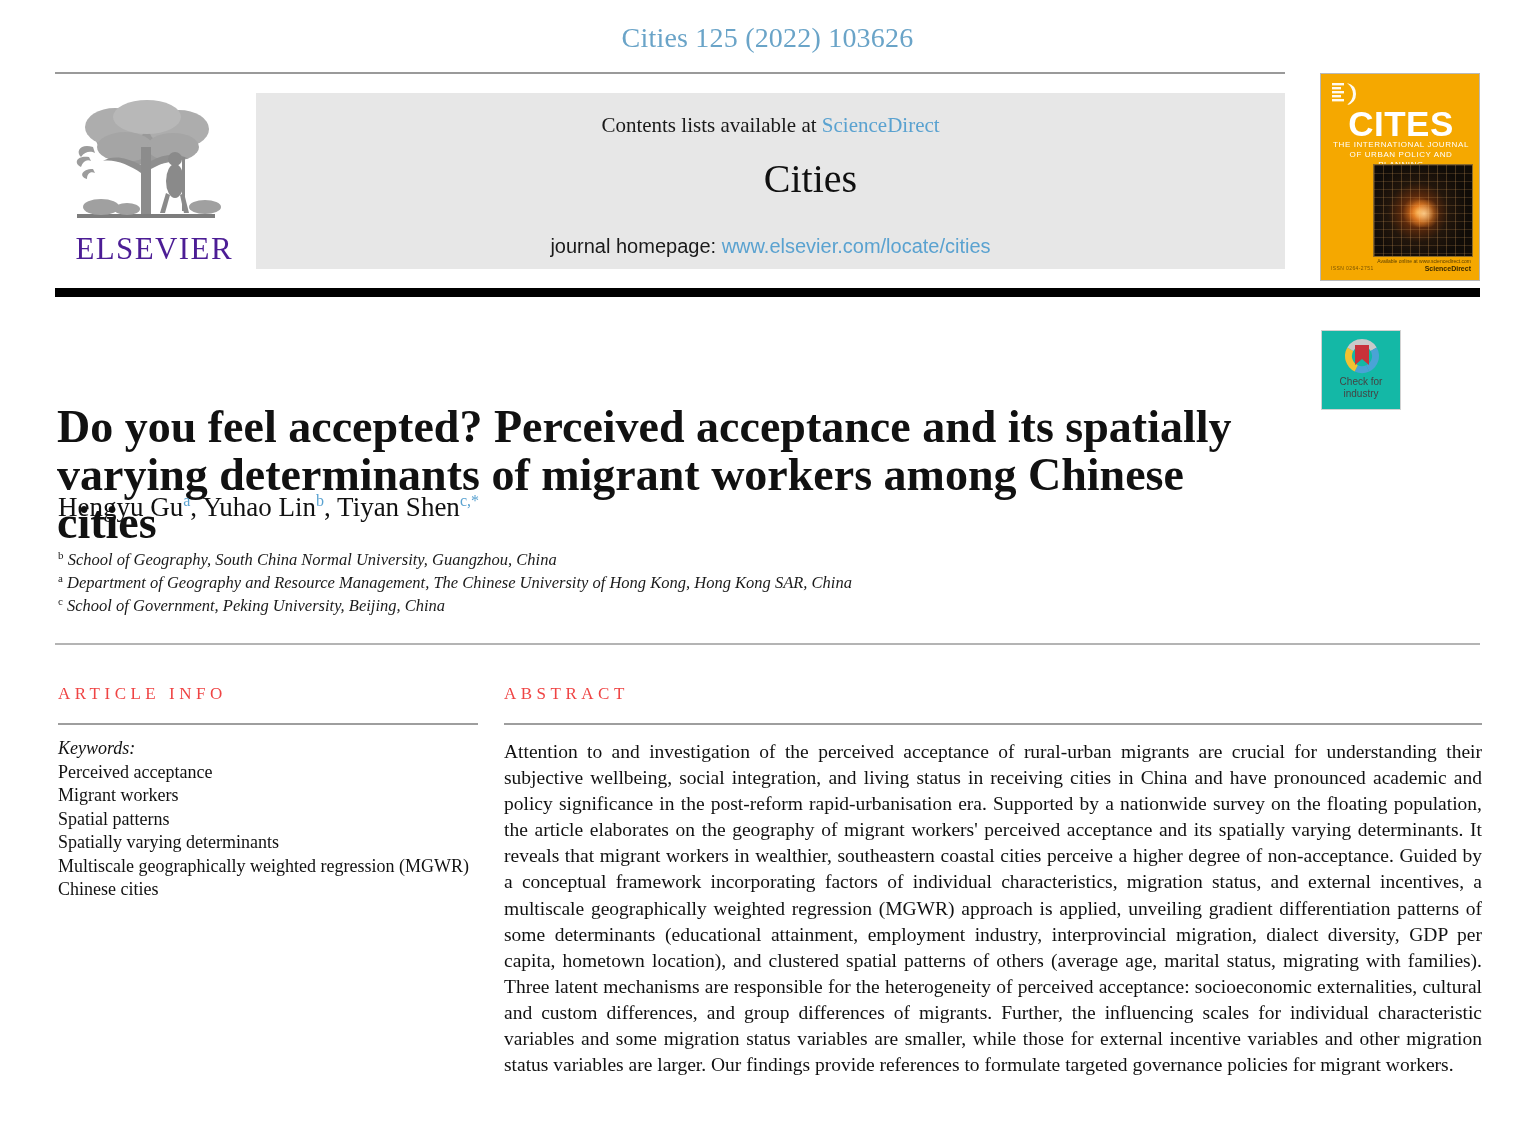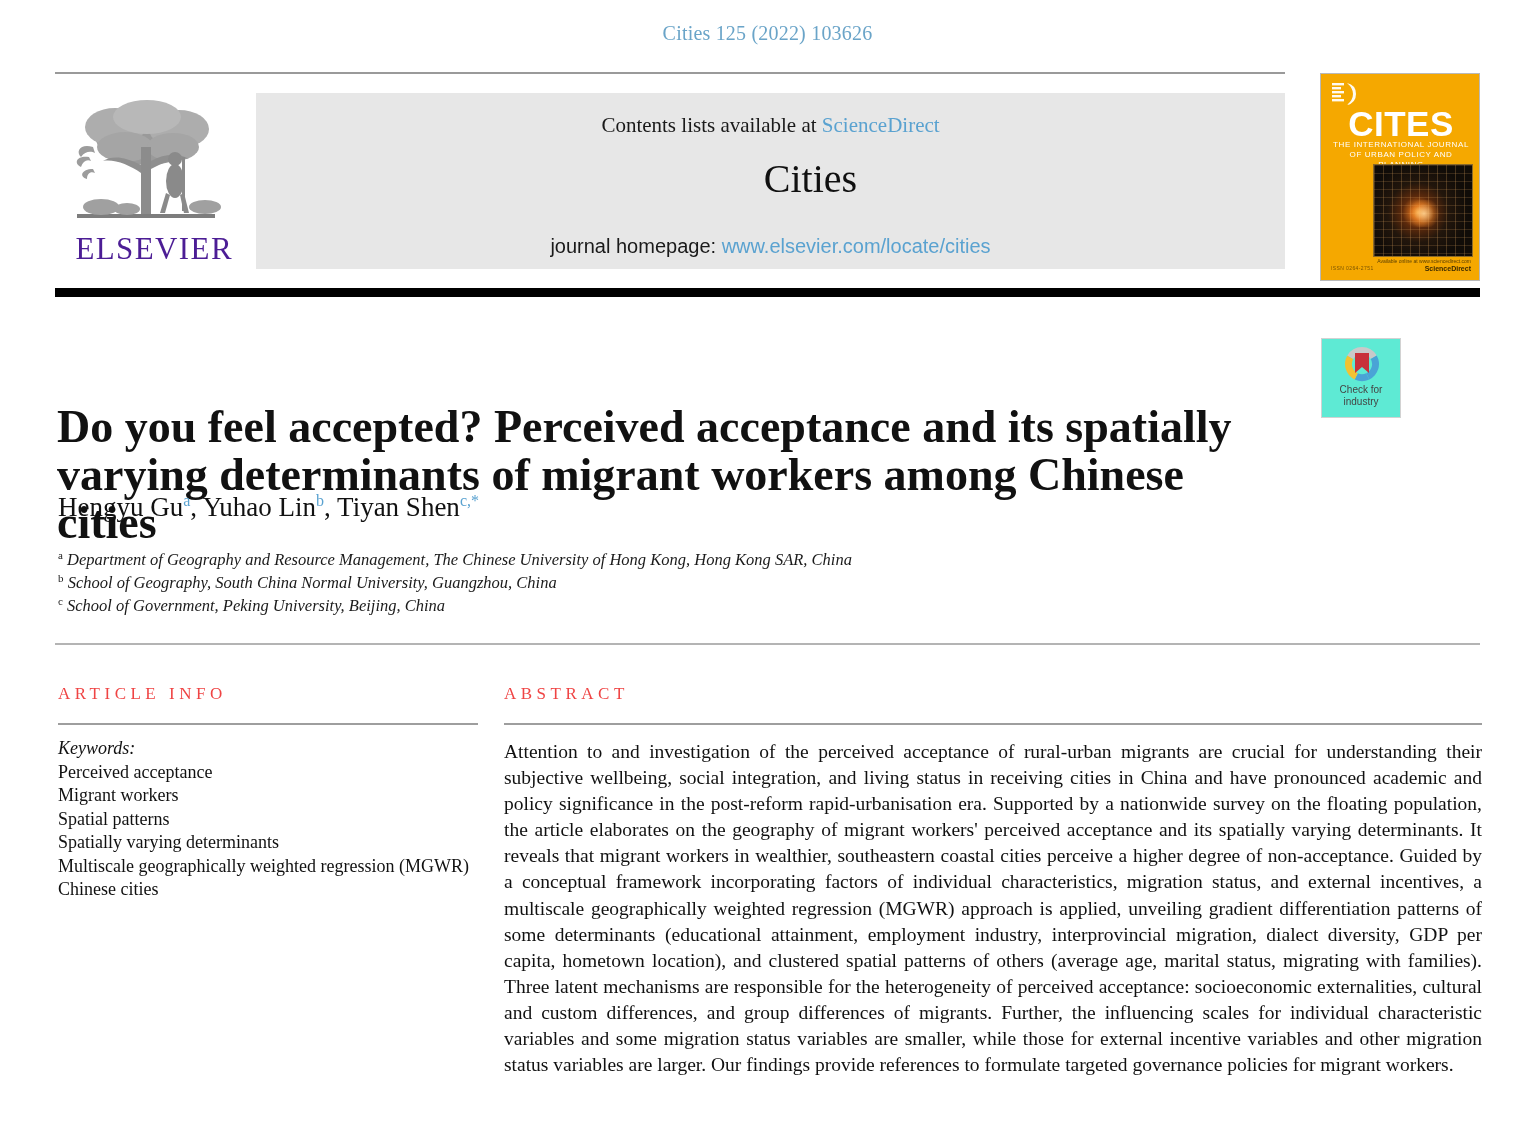--- a/index.html
+++ b/index.html
@@ -17,21 +17,21 @@
   }
 
   
   .running-head {
     position: absolute;
     top: 22px;
     left: 0;
     width: 1535px;
     text-align: center;
     font-family: "Liberation Serif", serif;
-    font-size: 20px;
+    font-size: 28px;
     color: #6aa4c8;
     letter-spacing: 0.2px;
   }
 
   
   .masthead {
     position: absolute;
     top: 72px;
     left: 55px;
     width: 1230px;
@@ -224,24 +224,23 @@
     background: #000;
   }
 
   
   .crossmark {
     position: absolute;
     top: 330px;
     left: 1321px;
     width: 80px;
     height: 80px;
-    background: #5eead4;
+    background: #14b8a6;
     border: 1px solid #d2d2d2;
     box-sizing: border-box;
-    margin-top: 8px;
   }
   .crossmark-logo {
     position: absolute;
     left: 21px;
     top: 6px;
     width: 38px;
     height: 38px;
   }
   .crossmark-text {
     position: absolute;
@@ -444,22 +443,22 @@
 
 <h1 class="paper-title">Do you feel accepted? Perceived acceptance and its spatially varying determinants of migrant workers among Chinese cities</h1>
 
 <div class="authors">
   <span>Hengyu Gu</span><sup>a</sup>,
   <span>Yuhao Lin</span><sup>b</sup>,
   <span>Tiyan Shen</span><sup>c,*</sup>
 </div>
 
 <div class="affiliations">
+  <div><sup>b</sup> <span>School of Geography, South China Normal University, Guangzhou, China</span></div>
   <div><sup>a</sup> <span>Department of Geography and Resource Management, The Chinese University of Hong Kong, Hong Kong SAR, China</span></div>
-  <div><sup>b</sup> <span>School of Geography, South China Normal University, Guangzhou, China</span></div>
   <div><sup>c</sup> <span>School of Government, Peking University, Beijing, China</span></div>
 </div>
 
 <div class="rule-grey-wide"></div>
 
 <div class="col-info">
   <div class="sec-head">ARTICLE INFO</div>
   <div class="sec-rule"></div>
   <div class="kw-label">Keywords:</div>
   <div class="kw-list">

